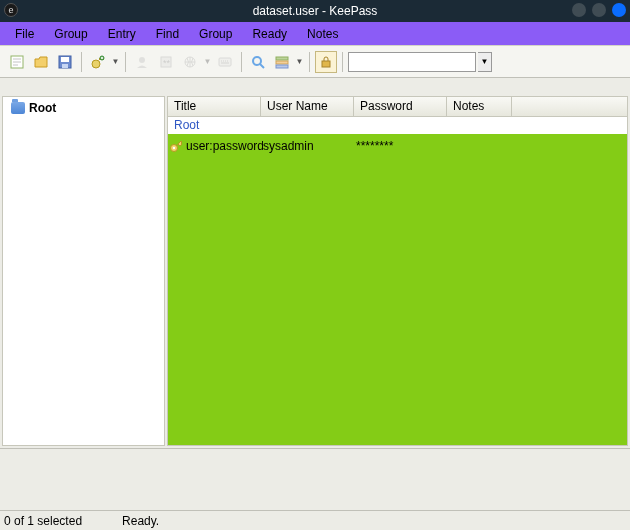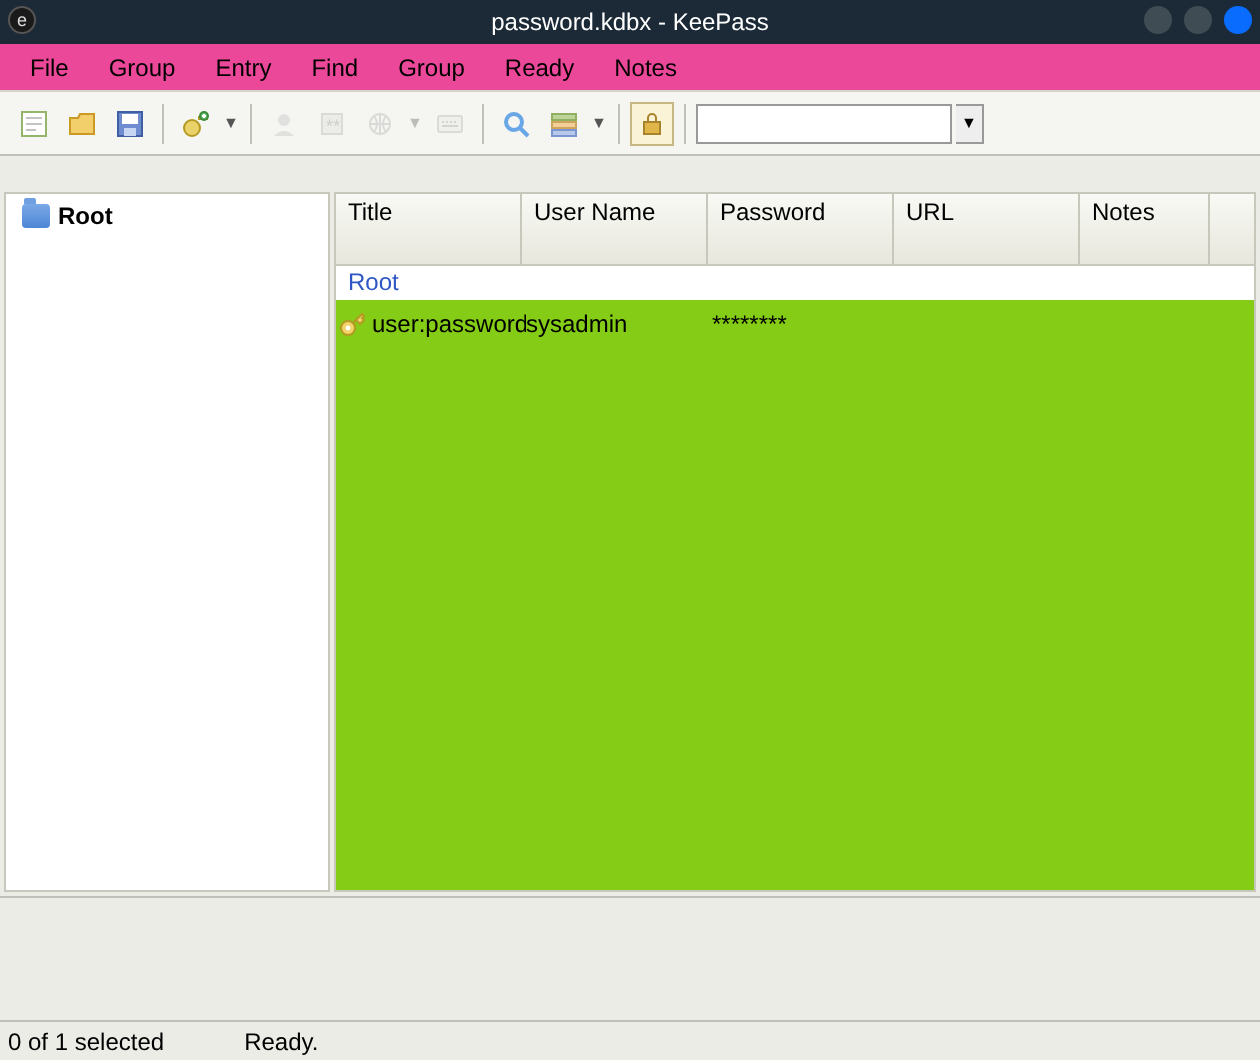--- a/index.html
+++ b/index.html
@@ -6,55 +6,55 @@
   body { font-family: "Segoe UI", Tahoma, sans-serif; font-size: 12px; width: 630px; height: 530px; display: flex; flex-direction: column; background: #ecece6; overflow: hidden; }
   
   .titlebar { height: 22px; background: #1b2a36; color: #fff; display: flex; align-items: center; justify-content: center; position: relative; font-size: 12px; }
   .titlebar .appicon { position: absolute; left: 4px; top: 3px; width: 14px; height: 14px; border-radius: 50%; background: #1a1a1a; border:1px solid #555; display:flex; align-items:center; justify-content:center; font-size:9px; color:#ddd;}
   .titlebar .winbtns { position:absolute; right:4px; top:3px; display:flex; gap:6px;}
   .titlebar .winbtn { width:14px; height:14px; border-radius:50%; }
   .min { background:#404c54; }
   .max { background:#404c54; }
   .close { background:#0a6cff; }
   
-  .menubar { height: 24px; background: #ec4899; display: flex; align-items: center; padding: 0 6px; gap: 2px; border-bottom:1px solid #d4d4c8;}
+  .menubar { height: 24px; background: #8b5cf6; display: flex; align-items: center; padding: 0 6px; gap: 2px; border-bottom:1px solid #d4d4c8;}
   .menubar span { padding: 3px 9px; cursor: default; }
   
   .toolbar { height: 32px; background: #f5f5f1; display: flex; align-items: center; padding: 2px 6px; gap: 2px; border-bottom:1px solid #c0c0b8;}
   .tbtn { width:22px; height:22px; display:flex; align-items:center; justify-content:center; border:1px solid transparent; }
   .tbtn.dis { opacity:0.35; }
   .tsep { width:1px; height:20px; background:#c0c0b8; margin:0 3px;}
   .tdrop { width:9px; display:flex; align-items:center; justify-content:center; font-size:8px; color:#555;}
   .searchbox { height:20px; width:128px; border:1px solid #999; background:#fff; padding:0 4px; font-size:12px;}
   .searchdrop { width:14px; height:20px; border:1px solid #999; border-left:none; background:#eee; display:flex; align-items:center; justify-content:center; font-size:8px;}
   
   .main { flex:1 1 auto; display:flex; min-height:0;margin-top:16px; }
   .tree { width:163px; background:#fff; border:1px solid #c7c7bb; margin:2px 1px 2px 2px; padding:2px 0; overflow:auto;}
   .treeitem { display:flex; align-items:center; height:17px; padding:0 5px 0 8px; gap:4px;}
   .treeicon { width:14px; height:12px; background:linear-gradient(#7aa8e6,#4d86d6); border-radius:2px; position:relative;}
   .treeicon:before{content:"";position:absolute;top:-3px;left:1px;width:6px;height:3px;background:#6f9fe0;border-radius:1px 1px 0 0;}
   .listwrap { flex:1; display:flex; flex-direction:column; margin:2px 2px 2px 1px; border:1px solid #c7c7bb;}
-  .colheader { height:36px; display:flex; background:linear-gradient(#f9f9f5,#e7e7dd); border-bottom:1px solid #c7c7bb;justify-content:center;}
+  .colheader { height:20px; display:flex; background:linear-gradient(#f9f9f5,#e7e7dd); border-bottom:1px solid #c7c7bb;justify-content:center;}
   .colheader .col { border-right:1px solid #c7c7bb; padding:2px 6px; font-size:12px; overflow:hidden; white-space:nowrap;}
   .grouphdr { height:17px; padding: 1px 6px; color:#2f57c4; background:#fff;}
   .entries { flex:1; background:#84cc16; overflow:auto;}
   .entryrow { display:flex; align-items:center; height:17px; padding-top:6px;}
   .entryrow .keyicon { width:14px; height:14px; margin:0 3px 0 1px;}
   .entryrow .cell { overflow:hidden; white-space:nowrap; padding:0 6px 0 0;}
   .detailpane { height: 62px; background:#ecece6; border-top:1px solid #c0c0b8;}
   
   .status { height:20px; background:#ecece6; border-top:1px solid #c0c0b8; display:flex; align-items:center; font-size:12px; padding:0 4px; gap:40px;}
   svg { overflow:visible; }
 </style>
 </head>
 <body>
 
 <div class="titlebar">
   <div class="appicon">e</div>
-  <span>password.kdbx - KeePass</span>
+  <span>dataset.user - KeePass</span>
   <div class="winbtns">
     <div class="winbtn min"></div>
     <div class="winbtn max"></div>
     <div class="winbtn close"></div>
   </div>
 </div>
 
 <div class="menubar">
   <span>File</span>
   <span>Group</span>
@@ -152,21 +152,20 @@
     <div class="treeitem">
       <div class="treeicon"></div>
       <span style="font-weight:bold">Root</span>
     </div>
   </div>
   <div class="listwrap">
     <div class="colheader">
       <div class="col" style="width:93px">Title</div>
       <div class="col" style="width:93px">User Name</div>
       <div class="col" style="width:93px">Password</div>
-      <div class="col" style="width:93px">URL</div>
       <div class="col" style="width:65px">Notes</div>
       <div class="col" style="flex:1;border-right:none"></div>
     </div>
     <div class="grouphdr">Root</div>
     <div class="entries">
       <div class="entryrow">
         <div class="keyicon"><svg width="14" height="14">
               <circle cx="5" cy="9" r="3.5" fill="#f1d46a" stroke="#b59a22"></circle>
               <circle cx="5" cy="9" r="1.2" fill="#fff"></circle>
               <path d="M7.5 6.5 L12 2 L13 3 L12 4 L13 5 L11 7 L9 5" fill="#f1d46a" stroke="#b59a22"></path>

